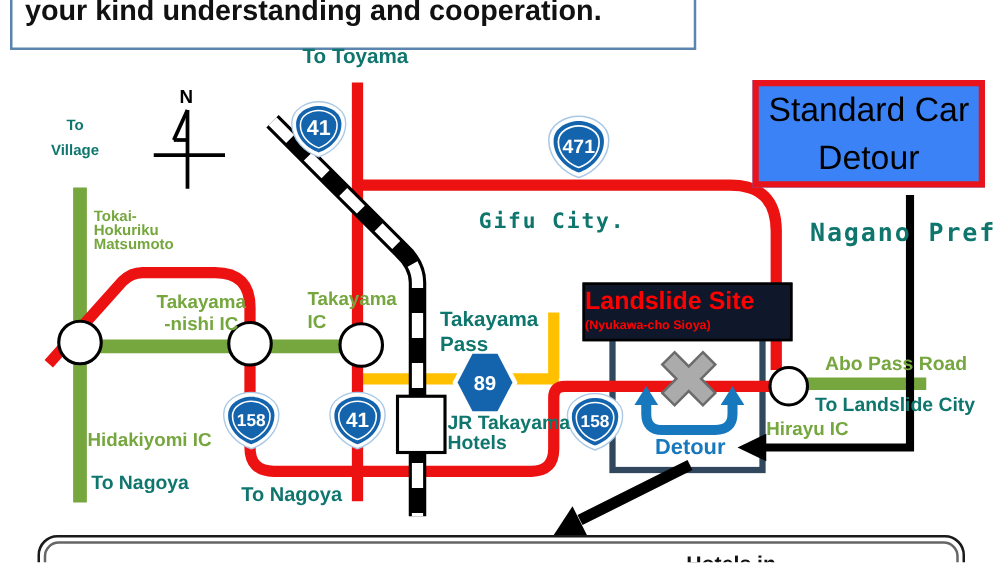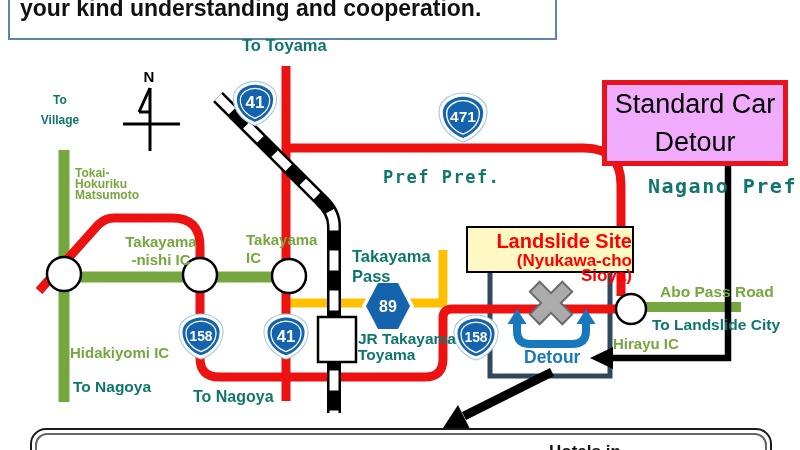--- a/index.html
+++ b/index.html
@@ -11,27 +11,27 @@
   .mono{font-family:"DejaVu Sans Mono",monospace;letter-spacing:1.5px;font-weight:bold;}
   .blue-txt{color:#1878BE;}
   svg text{font-family:"Liberation Sans",sans-serif;font-weight:bold;}
   .oni-outer{fill:#fff;stroke:#a9c8e6;stroke-width:1.2;}
   .oni-body{fill:#1464AD;}
   .oni-ring{fill:none;stroke:#fff;stroke-width:2;}
   .oni-num{fill:#fff;text-anchor:middle;}
   .banner{position:absolute;left:8px;top:-20px;width:545px;height:56px;
           border:2px solid #5B84AE;background:#fff;}
   .banner-text{position:absolute;left:10px;top:13px;font-size:23px;font-weight:bold;color:#111;white-space:nowrap;}
-  .std-box{position:absolute;left:602px;top:80px;width:176px;height:76px;
-           border:5px solid #E8131B;background:#f0abfc;text-align:center;color:#000;}
+  .std-box{position:absolute;left:602px;top:64px;width:176px;height:76px;
+           border:5px solid #E8131B;background:#3b82f6;text-align:center;color:#000;}
   .std-box div{font-size:27px;line-height:38px;}
   .land-box{position:absolute;left:466px;top:226px;width:164px;height:43px;
-            border:2px solid #000;background:#fef9c3;text-align:right;}
+            border:2px solid #000;background:#0f172a;text-align:left;}
   .land1{font-size:20px;font-weight:bold;color:#FF0000;line-height:24px;margin-top:1px;}
-  .land2{font-size:17px;font-weight:bold;color:#FF0000;line-height:15px;}
+  .land2{font-size:10px;font-weight:bold;color:#FF0000;line-height:15px;}
   .hotels-box{position:absolute;left:30px;top:428px;width:738px;height:56px;
               border:2px solid #1a1a1a;border-radius:16px;background:#fff;}
   .hotels-inner{position:absolute;left:3px;top:3px;right:3px;bottom:3px;
                 border:2px solid #666;border-radius:12px;background:#fff;}
   .hotels-text{position:absolute;left:512px;top:7px;font-size:17px;font-weight:bold;color:#111;}
 </style>
 </head>
 <body>
 
 <div class="stage">
@@ -156,21 +156,21 @@
   <div>To</div>
   <div>Village</div>
 </div>
 
 <div class="lbl green" style="left:75px;top:168px;font-size:12px;line-height:11px;">
   <div>Tokai-</div>
   <div>Hokuriku</div>
   <div>Matsumoto</div>
 </div>
 
-<div class="lbl mono" style="left:383px;top:169px;font-size:17px;">Pref Pref.</div>
+<div class="lbl mono" style="left:383px;top:169px;font-size:17px;">Gifu City.</div>
 <div class="lbl mono" style="left:648px;top:176px;font-size:20px;">Nagano Pref.</div>
 
 <div class="lbl green" style="left:122px;top:233px;width:78px;text-align:center;font-size:15px;line-height:17.5px;">
   <div>Takayama</div>
   <div>-nishi IC</div>
 </div>
 
 <div class="lbl green" style="left:246px;top:231px;font-size:15px;line-height:17.5px;">
   <div>Takayama</div>
   <div>IC</div>
@@ -178,21 +178,21 @@
 
 <div class="lbl green" style="left:70px;top:301px;font-size:15px;margin-top:44px;">Hidakiyomi IC</div>
 
 <div class="lbl" style="left:352px;top:246px;font-size:16.5px;line-height:20px;">
   <div>Takayama</div>
   <div>Pass</div>
 </div>
 
 <div class="lbl" style="left:358px;top:331px;font-size:15.5px;line-height:15.5px;">
   <div>JR Takayama</div>
-  <div>Toyama</div>
+  <div>Hotels</div>
 </div>
 
 <div class="lbl" style="left:73px;top:379px;font-size:15.5px;">To Nagoya</div>
 <div class="lbl" style="left:193px;top:389px;font-size:16px;">To Nagoya</div>
 
 <div class="lbl green" style="left:660px;top:284px;font-size:15.5px;">Abo Pass Road</div>
 <div class="lbl" style="left:652px;top:317px;font-size:15.5px;">To Landslide City</div>
 <div class="lbl green" style="left:613px;top:336px;font-size:15px;text-align:center;">Hirayu IC</div>
 
 <div class="lbl blue-txt" style="left:524px;top:348px;font-size:17.5px;">Detour</div>

